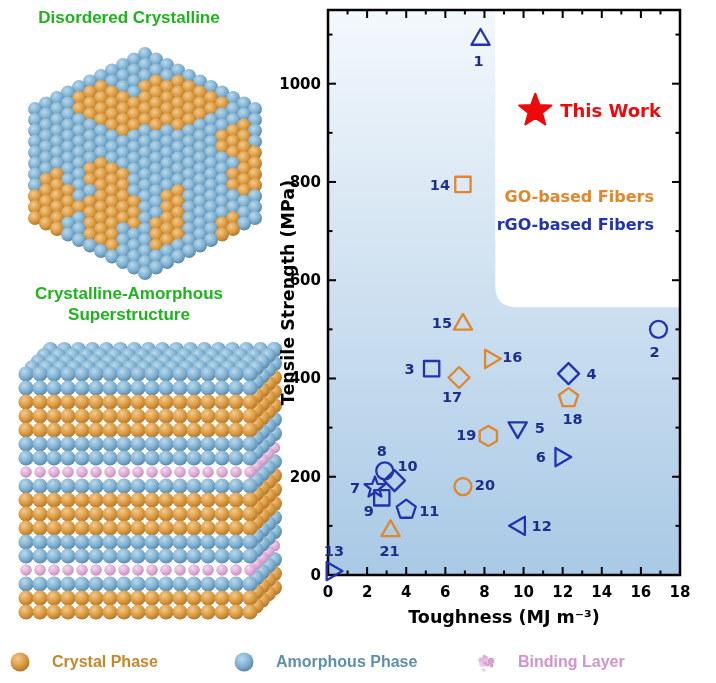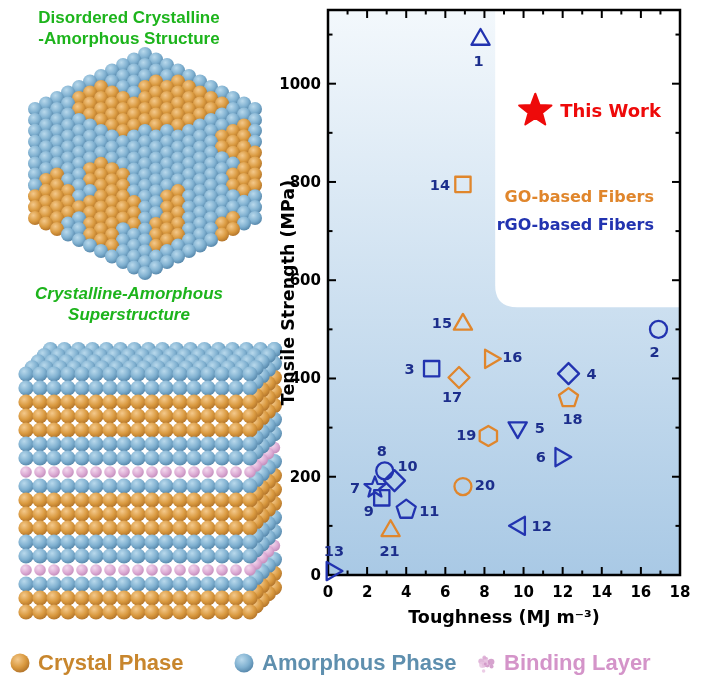--- a/index.html
+++ b/index.html
@@ -1,43 +1,42 @@
 <!DOCTYPE html>
 <html><head>
 <meta charset="utf-8">
 <style>
   *{margin:0;padding:0;box-sizing:border-box;}
   html,body{width:716px;height:683px;background:#fff;font-family:"Liberation Sans",sans-serif;overflow:hidden;}
   #figure{position:relative;width:716px;height:683px;background:#fff;}
   .green-title{position:absolute;left:0;width:258px;text-align:center;font-weight:bold;font-size:17px;line-height:21px;}
   #title-disordered{top:7px;}
-  #title-super{top:283px;font-style:italic;}
+  #title-super{top:283px;}
   #cube-top{position:absolute;left:0;top:44px;}
   #cube-bottom{position:absolute;left:0;top:326px;}
   #chart-panel{position:absolute;left:280px;top:0;width:436px;height:650px;}
   #bottom-legend{position:absolute;left:0;top:646px;width:716px;height:36px;}
-  .legend-item{position:absolute;top:4px;display:flex;align-items:center;gap:6px;font-weight:bold;font-size:22px;white-space:nowrap;}
+  .legend-item{position:absolute;top:4px;display:flex;align-items:center;gap:20px;font-weight:bold;font-size:16px;white-space:nowrap;}
   #li-crystal{left:8px;}
   #li-amorphous{left:232px;}
   #li-binding{left:474px;text-align:center;}
   .tick-label{font-family:"DejaVu Sans",sans-serif;font-weight:bold;font-size:15px;fill:#000;}
   .axis-title{font-family:"DejaVu Sans",sans-serif;font-weight:bold;font-size:17.5px;fill:#000;}
   .chart-legend{font-family:"DejaVu Sans",sans-serif;font-weight:bold;font-size:16px;}
   .point-label{font-family:"DejaVu Sans",sans-serif;font-weight:bold;font-size:14.5px;}
   .this-work-label{font-family:"DejaVu Sans",sans-serif;font-weight:bold;font-size:18px;}
 </style>
 </head>
 <body>
 
 <div id="figure">
 
   <div id="left-panel">
     <div class="green-title" id="title-disordered" style="color: rgb(29, 180, 28);">
       <span>Disordered Crystalline</span><br>
-      <span>-Amorphous Structure</span>
     </div>
     <svg id="cube-top" width="290" height="240">
         <defs>
           <radialGradient id="oT" cx="38%" cy="32%" r="78%">
             <stop offset="0%" stop-color="#f4c98c"></stop>
             <stop offset="55%" stop-color="#d9993f"></stop>
             <stop offset="100%" stop-color="#a86a24"></stop>
           </radialGradient>
           <radialGradient id="bT" cx="38%" cy="32%" r="78%">
             <stop offset="0%" stop-color="#b9d9ec"></stop>

